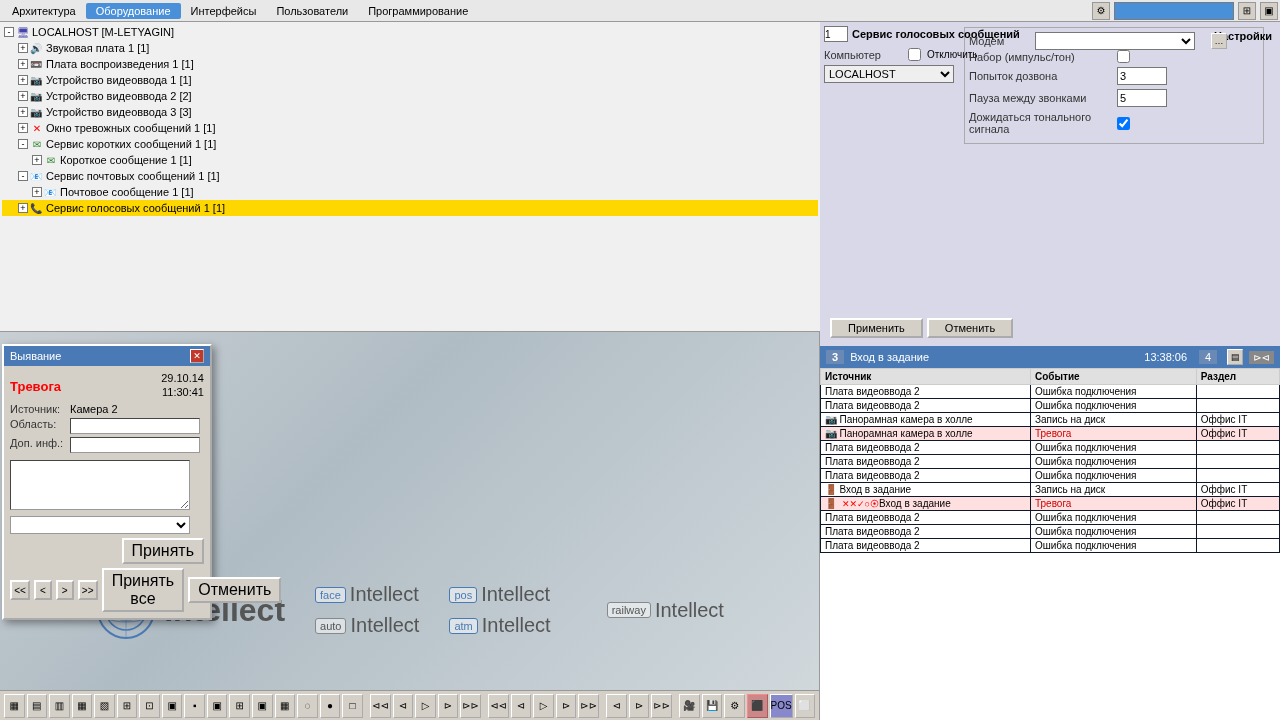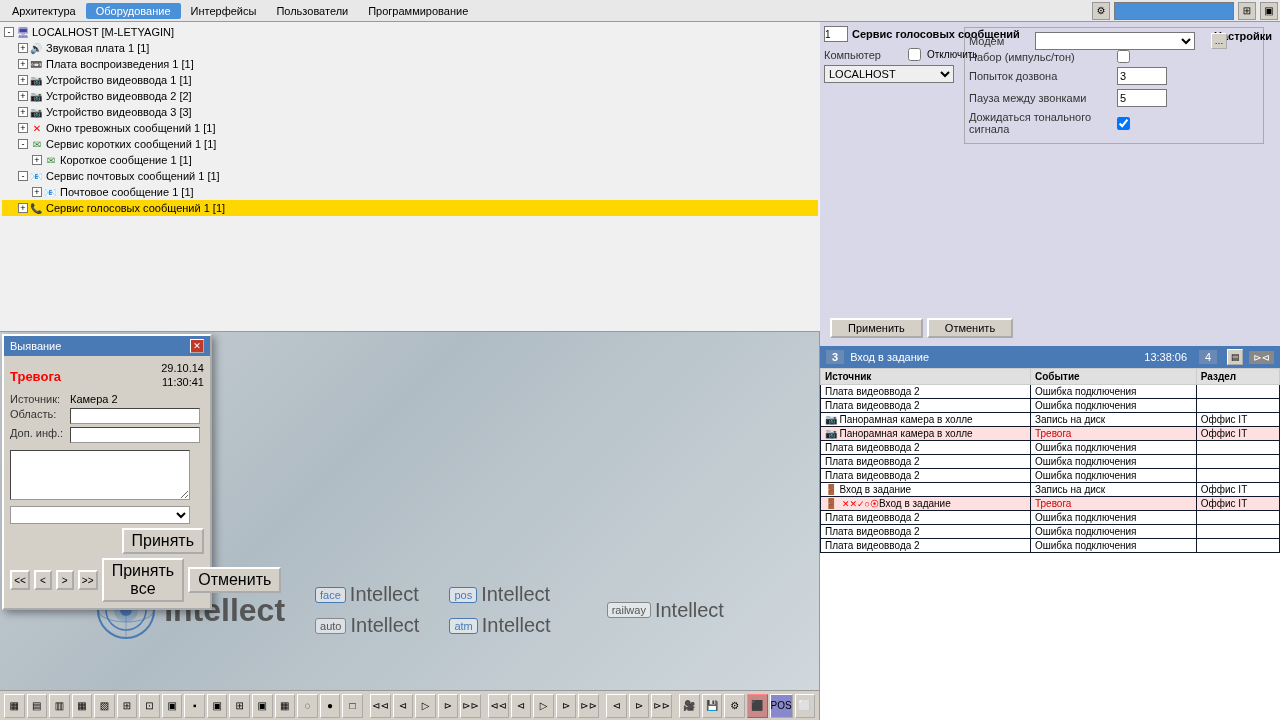--- a/index.html
+++ b/index.html
@@ -205,21 +205,21 @@
       </div>
       <div class="tree-item selected" style="padding-left:16px;">
         <span class="expand-btn">+</span>
         <span class="tree-icon icon-voice">📞</span>
         <span class="tree-label">Сервис голосовых сообщений 1 [1]</span>
       </div>
     </div>
 
     <div class="video-area" style="position:relative; background: linear-gradient(135deg, #c8cfd4 0%, #b0bcc4 40%, #d0d8dc 100%);">
 
-      <div class="alert-popup" style="top:2px; left:2px;">
+      <div class="alert-popup" style="top:12px; left:2px;">
         <div class="alert-titlebar">
           <span>Выявание</span>
           <span class="alert-close-btn">✕</span>
         </div>
         <div class="alert-content">
           <div style="display:flex; justify-content:space-between; align-items:center; margin-bottom:3px;">
             <span class="alert-alarm">Тревога</span>
             <div style="text-align:right;">
               <div class="alert-datetime">29.10.14</div>
               <div class="alert-datetime">11:30:41</div>

